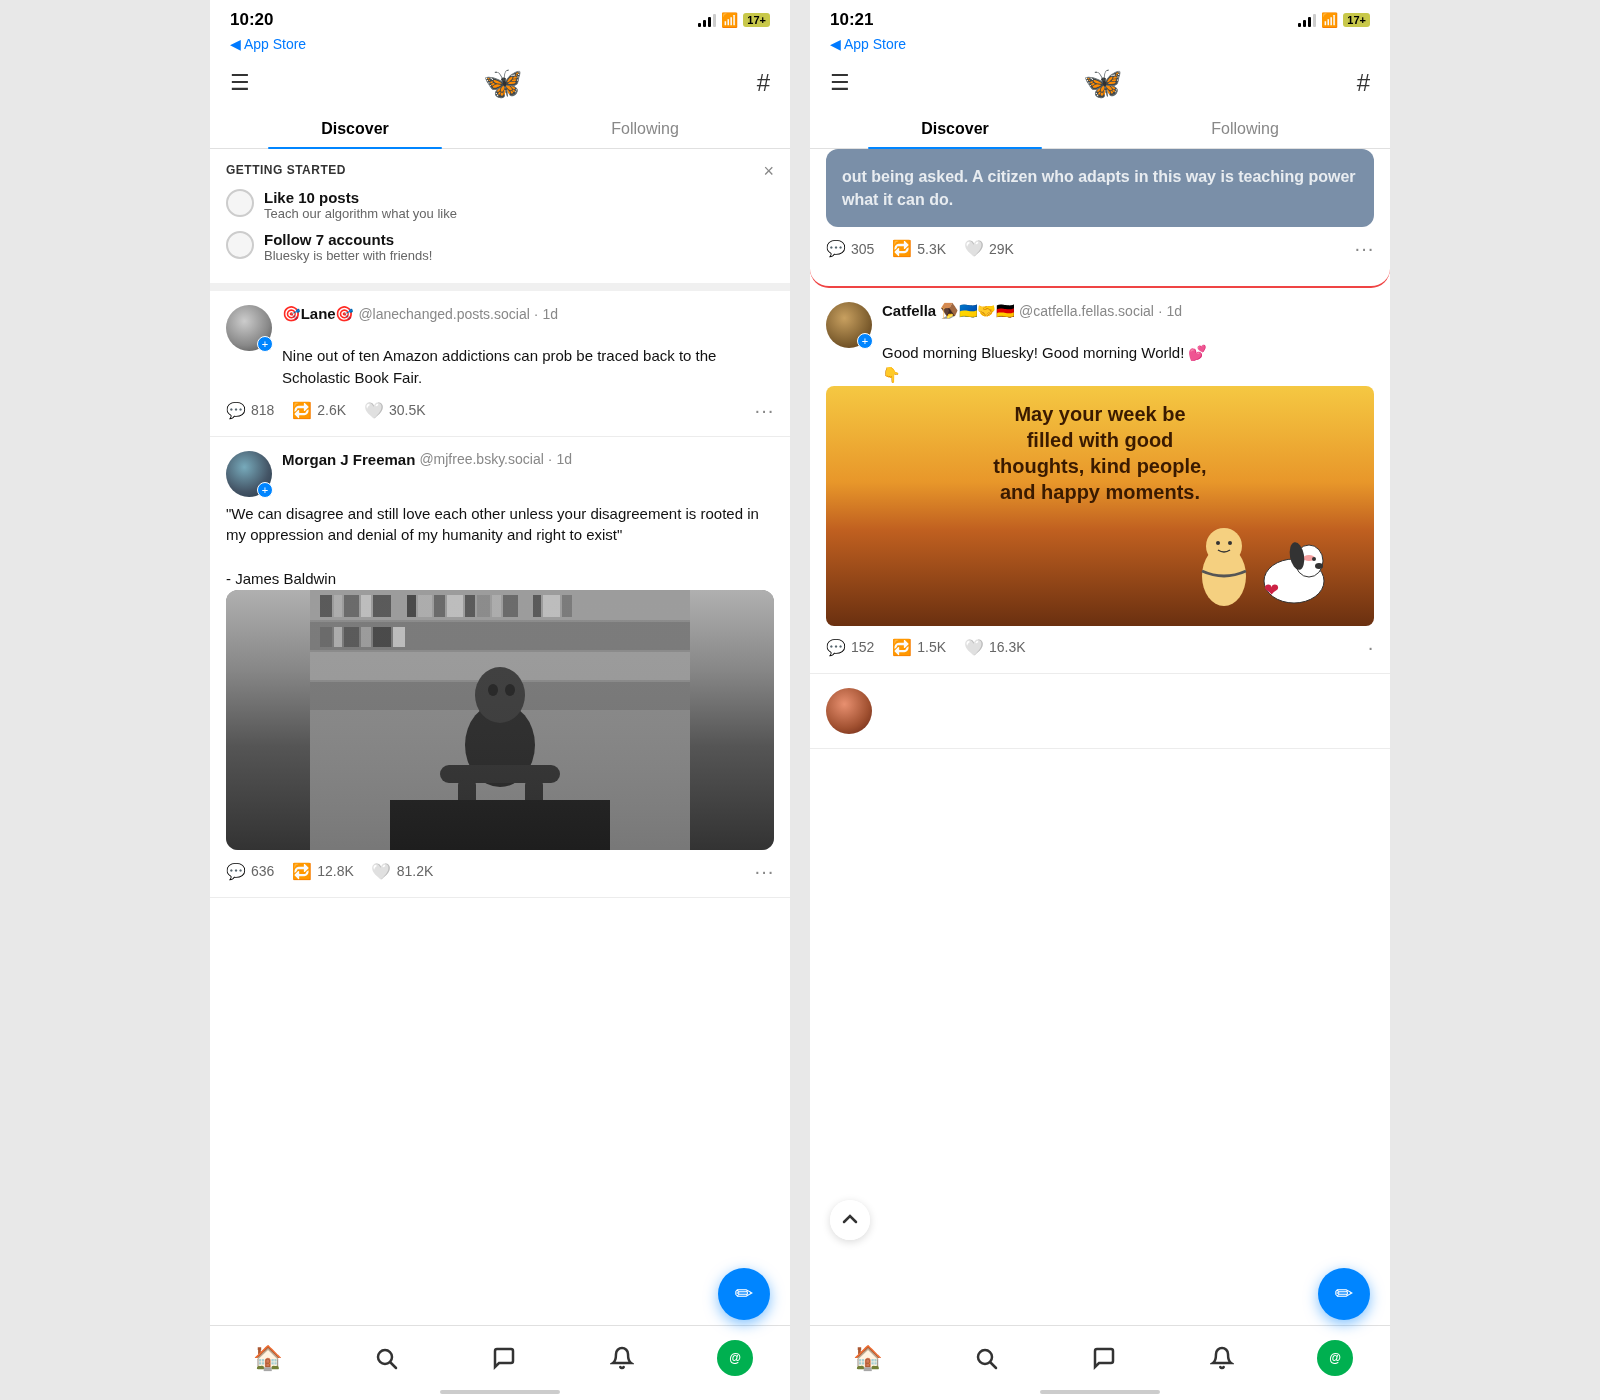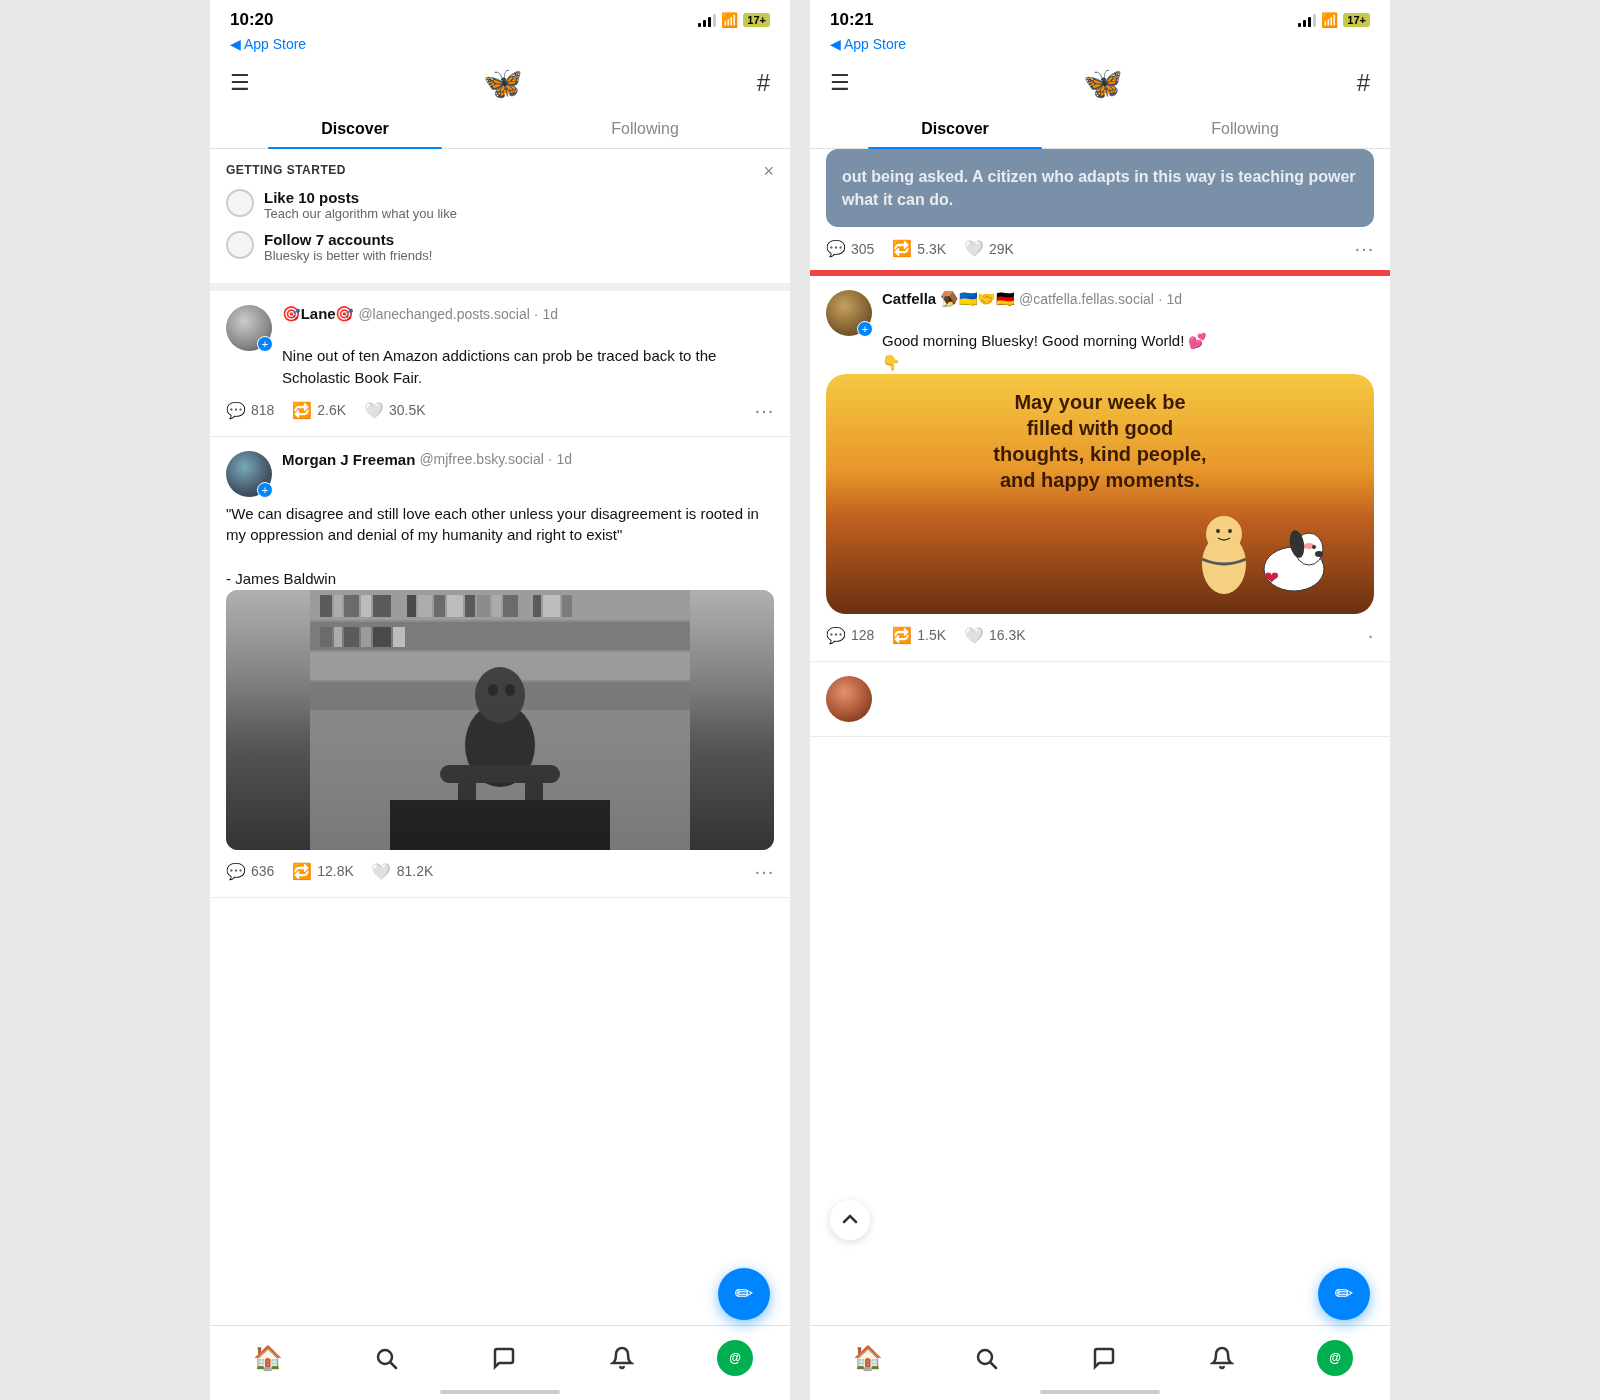--- a/index.html
+++ b/index.html
@@ -252,21 +252,21 @@
     .quote-card-text {
       font-size: 16px;
       font-weight: 700;
       line-height: 1.45;
       color: #e8ecf0;
     }
     .snoopy-card {
       width: 100%;
       height: 240px;
       background: linear-gradient(to bottom, #f5c842 0%, #e8972a 40%, #c06020 60%, #6a3010 100%);
-      border-radius: 20px;
+      border-radius: 8px;
       display: flex;
       align-items: center;
       justify-content: center;
       position: relative;
     }
     .snoopy-text-overlay {
       position: absolute;
       top: 15px;
       left: 0; right: 0;
       text-align: center;
@@ -374,22 +374,23 @@
     }
 
     
     .phone-divider {
       width: 20px;
       background: #e8e8e8;
     }
 
     
     .partial-post {
-      padding: 0 16px 10px;
-      border-bottom: 6px solid #ef4444;
+      padding: 0 16px 26px;
+      border-bottom: 2px solid #ef4444;
+      border-radius: 19px;
     }
 
     
     .avatar-lane {
       width: 46px; height: 46px; border-radius: 50%;
       background: radial-gradient(circle at 40% 35%, #ccc 0%, #888 60%, #444 100%);
       flex-shrink: 0;
     }
     .avatar-morgan {
       width: 46px; height: 46px; border-radius: 50%;
@@ -724,21 +725,21 @@
           <circle cx="150" cy="43" r="2" fill="#333"></circle>
 
           <ellipse cx="155" cy="50" rx="4" ry="3" fill="#333"></ellipse>
 
           <text x="100" y="80" font-size="18" fill="#cc2244">❤</text>
         </svg>
       </div>
       <div class="post-actions" style="margin-top:10px;">
         <div class="action-item">
           <span class="action-icon">💬</span>
-          <span>128</span>
+          <span>152</span>
         </div>
         <div class="action-item">
           <span class="action-icon">🔁</span>
           <span>1.5K</span>
         </div>
         <div class="action-item">
           <span class="action-icon">🤍</span>
           <span>16.3K</span>
         </div>
         <span class="more-btn">·</span>

